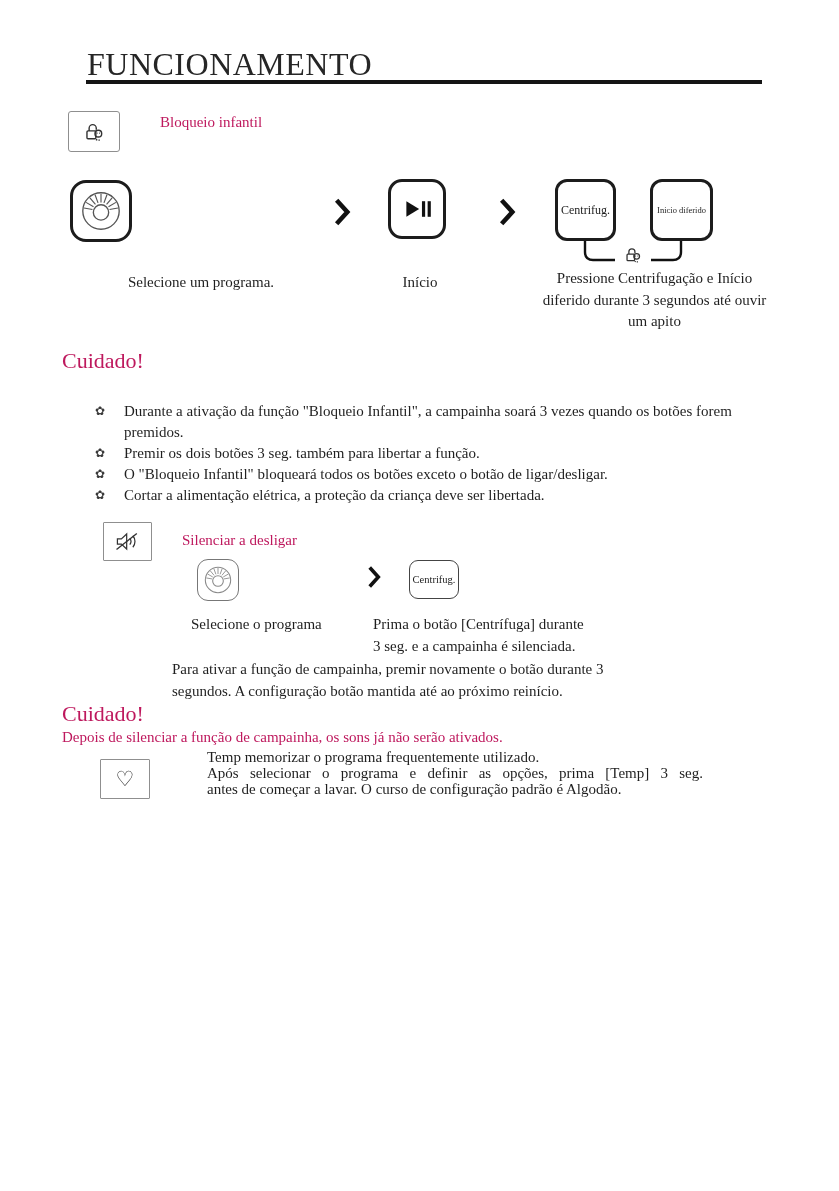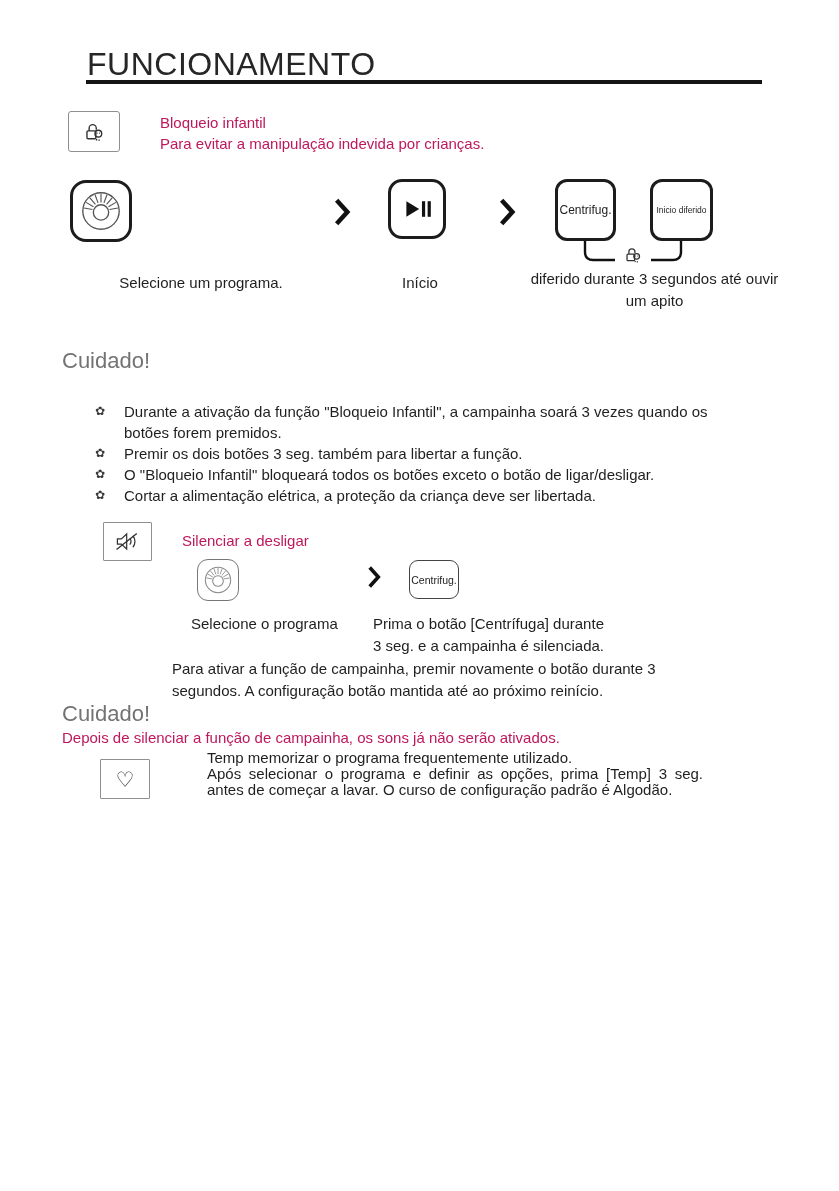--- a/index.html
+++ b/index.html
@@ -4,28 +4,28 @@
 <style>
   html,body{margin:0;padding:0;background:#ffffff;}
   .page{
     position:relative;
     width:839px;height:1191px;
     background:#ffffff;
     font-family:"Liberation Sans","DejaVu Sans",sans-serif;
     color:#1f1f1f;
     overflow:hidden;
   }
-  .abs{position:absolute;}
+  .abs{position:absolute;font-family:Liberation Serif, serif;}
   .t15{font-size:15px;line-height:21px;color:#be185d;}
   .title{
     font-size:32px;color:#262626;letter-spacing:.5px;
     white-space:nowrap;
   }
   .title-rule{background:#151515;height:4px;}
-  .h-caution{font-size:22px;color:#737373;}
+  .h-caution{font-size:22px;color:#be185d;}
   .graybox{
     border:1px solid #8f8f8f;border-radius:3px;background:#fff;
     display:flex;align-items:center;justify-content:center;
   }
   .bigbtn{
     border:3px solid #1c1c1c;background:#fff;
     display:flex;align-items:center;justify-content:center;
     box-sizing:border-box;
   }
   .smallbtn{
@@ -58,21 +58,20 @@
         <path d="M7.5,11 V8.5 a3.3,3.3 0 0 1 6.6,0 V10"></path>
         <rect x="5.5" y="11" width="8.2" height="7.2" rx="1"></rect>
         <circle cx="16" cy="13.5" r="3.1"></circle>
         <circle cx="14.9" cy="13" r="0.55" fill="#333" stroke="none"></circle>
         <circle cx="17.1" cy="13" r="0.55" fill="#333" stroke="none"></circle>
         <path d="M13.8,18.8 q2.2,1.4 4.4,0" stroke-dasharray="1.3,1.1"></path>
       </svg>
     </span>
   </div>
   <div class="abs t15" style="left:160px;top:112px;">Bloqueio infantil</div>
-  <div class="abs t15" style="left:160px;top:133px;">Para evitar a manipulação indevida por crianças.</div>
 
   <div class="abs bigbtn" style="left:70px;top:180px;width:62px;height:62px;border-radius:16px;">
     <span>
       <svg width="46" height="46" viewBox="0 0 48 48" fill="none" stroke="#555" stroke-width="1.4">
         <circle cx="24" cy="24" r="19"></circle>
         <circle cx="24" cy="25.5" r="8"></circle>
         <g stroke-width="1.2">
           <line x1="15.1" y1="22.4" x2="6.3" y2="20.9"></line>
           <line x1="16.2" y1="19.5" x2="8.4" y2="15.0"></line>
           <line x1="18.2" y1="17.1" x2="12.4" y2="10.2"></line>
@@ -130,20 +129,21 @@
       <circle cx="16" cy="13.5" r="3.1"></circle>
       <circle cx="14.9" cy="13" r="0.55" fill="#333" stroke="none"></circle>
       <circle cx="17.1" cy="13" r="0.55" fill="#333" stroke="none"></circle>
       <path d="M13.8,18.8 q2.2,1.4 4.4,0" stroke-dasharray="1.3,1.1"></path>
     </svg>
   </div>
 
   <div class="abs caption" style="left:70px;top:272px;width:262px;">Selecione um programa.</div>
   <div class="abs caption" style="left:360px;top:272px;width:120px;">Início</div>
   <div class="abs caption" style="left:497px;top:268px;width:315px;">
+    <div>Pressione Centrifugação e Início</div>
     <div>diferido durante 3 segundos até ouvir</div>
     <div>um apito</div>
   </div>
 
   <div class="abs h-caution" style="left:62px;top:348px;">Cuidado!</div>
 
   <div class="abs" style="left:95px;top:401px;">
     <div class="bullet-row">
       <span class="bullet-glyph">✿</span>
       <div class="bullet-text">Durante a ativação da função "Bloqueio Infantil", a campainha soará 3 vezes quando os botões forem premidos.</div>
@@ -198,21 +198,21 @@
     <svg width="14" height="24" viewBox="0 0 16 28">
         <polyline points="3,3 13,14 3,25" fill="none" stroke="#111" stroke-width="4.2"></polyline>
       </svg>
   </div>
 
   <div class="abs smallbtn" style="left:409px;top:560px;width:50px;height:39px;border-radius:9px;">
     <span class="btn-label" style="font-size:10.5px;">Centrifug.</span>
   </div>
 
   <div class="abs capleft" style="left:191px;top:613px;">Selecione o programa</div>
-  <div class="abs capleft" style="left:373px;top:613px;text-align:right;">
+  <div class="abs capleft" style="left:373px;top:613px;">
     <div>Prima o botão [Centrífuga] durante</div>
     <div>3 seg. e a campainha é silenciada.</div>
   </div>
 
   <div class="abs capleft" style="left:172px;top:658px;">
     <div>Para ativar a função de campainha, premir novamente o botão durante 3</div>
     <div>segundos. A configuração botão mantida até ao próximo reinício.</div>
   </div>
 
   <div class="abs h-caution" style="left:62px;top:701px;">Cuidado!</div>

